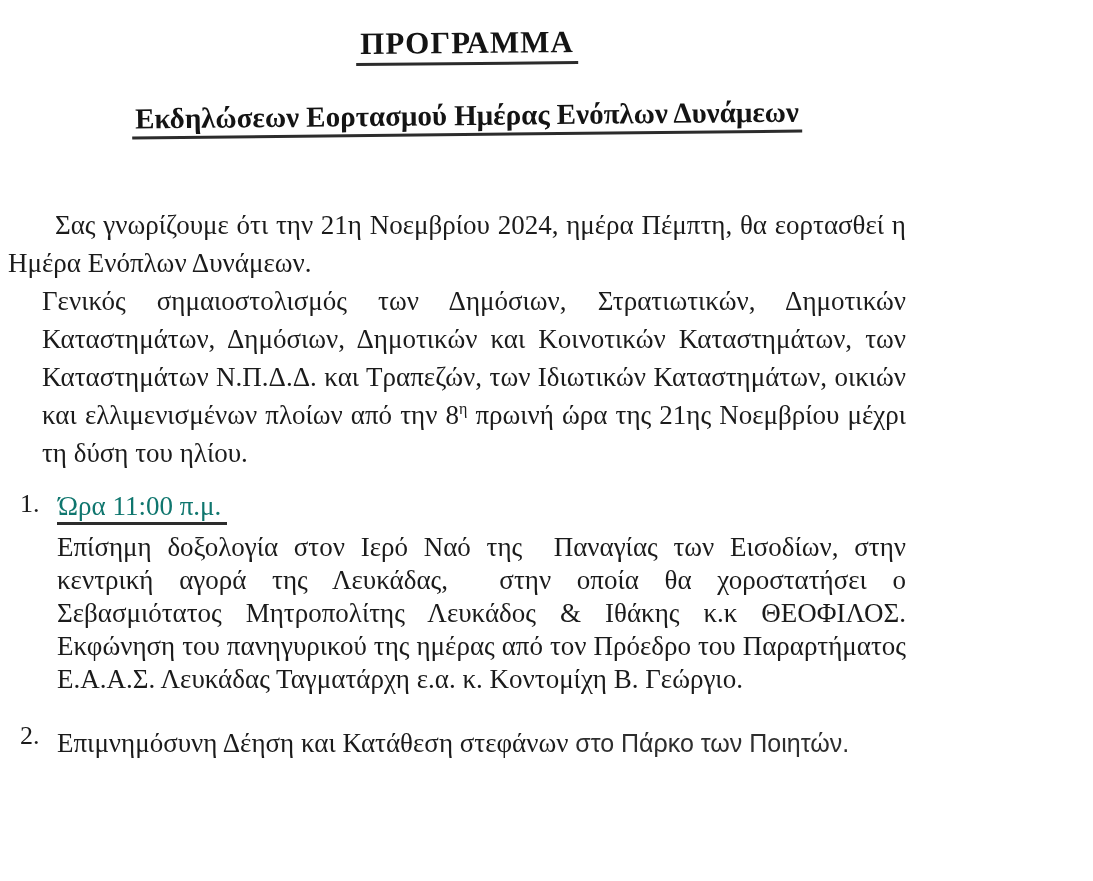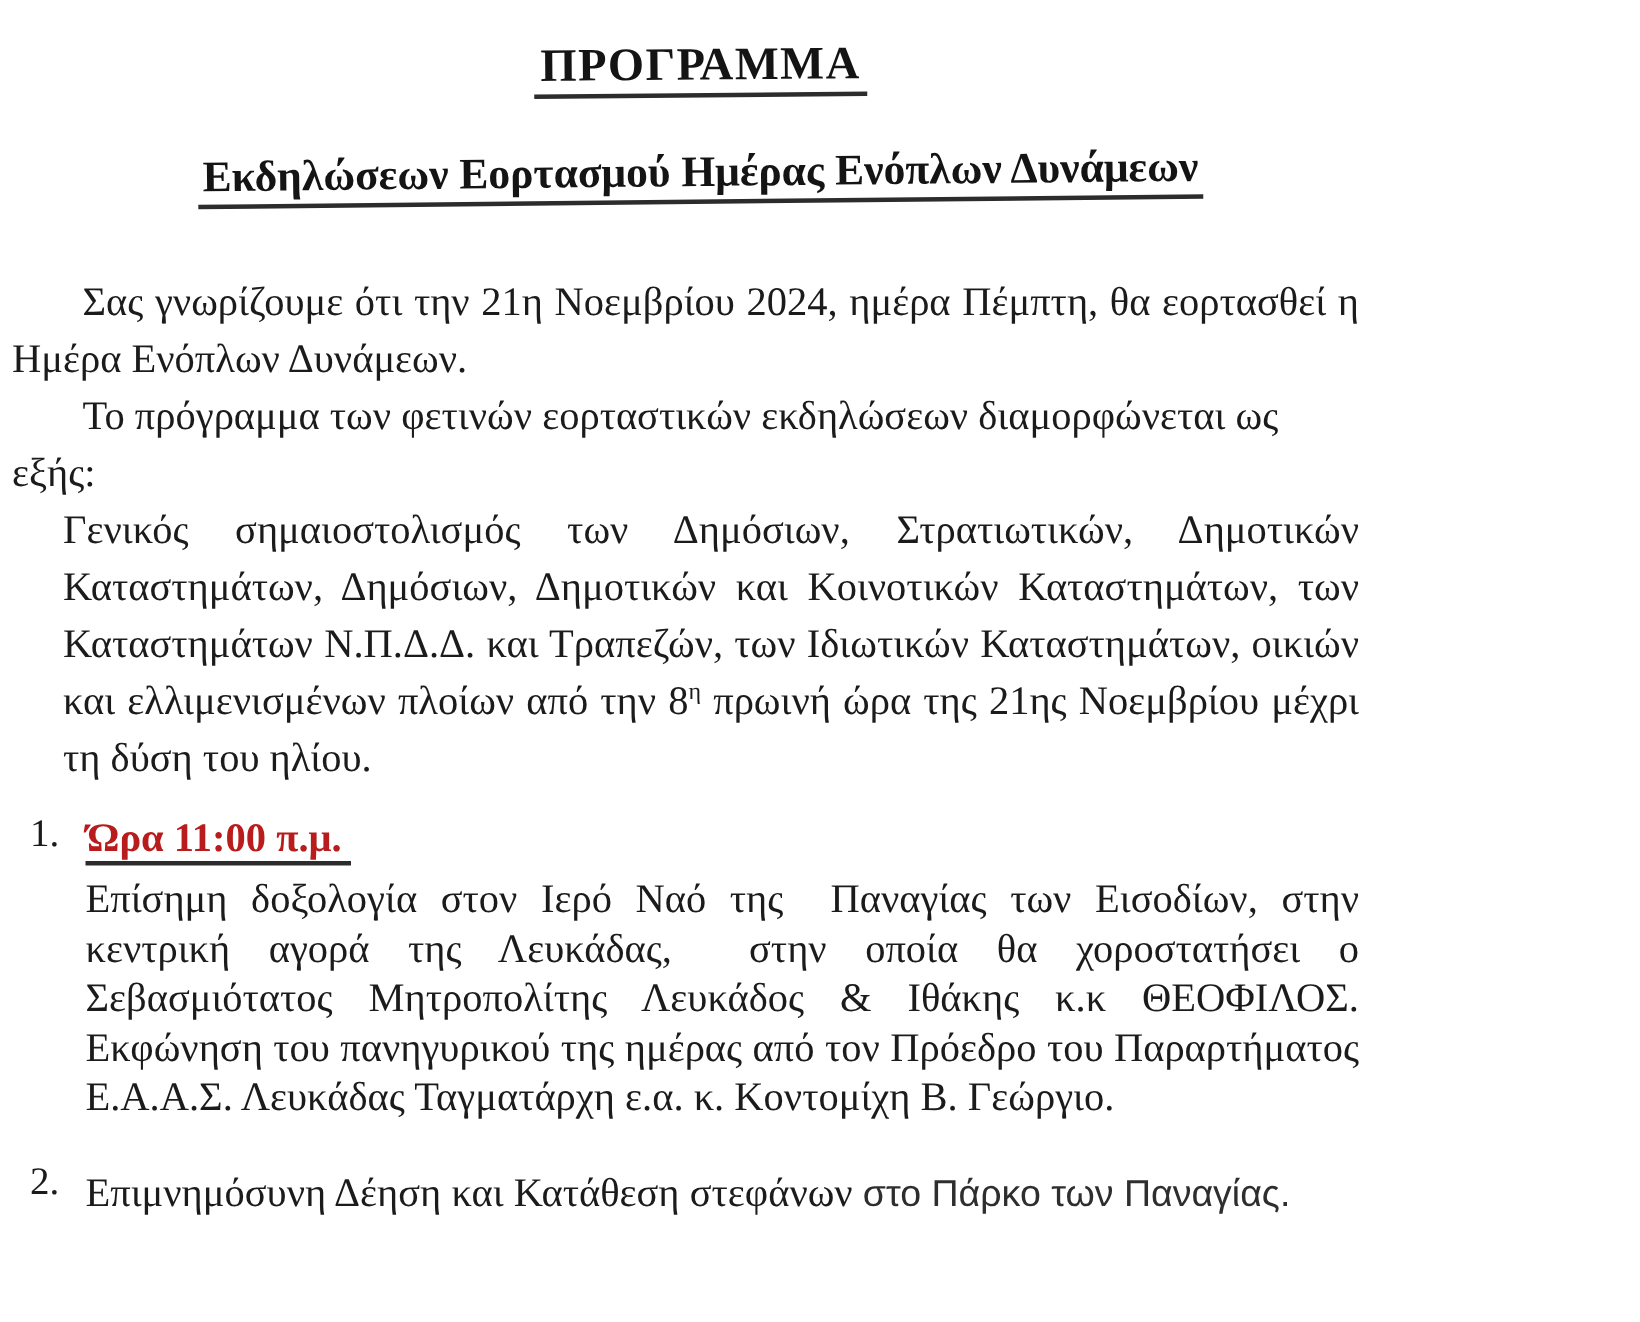--- a/index.html
+++ b/index.html
@@ -44,21 +44,21 @@
   }
   .p {
     font-size: 27px;
     line-height: 38px;
     margin: 0 28px 0 42px;
     text-align: justify;
   }
   .p-intro {
     margin-left: 8px;
     text-indent: 47px;
-    margin-top: 50px;
+    margin-top: 74px;
   }
   .p-intro2 {
     margin-left: 8px;
     text-indent: 47px;
     text-align: left;
   }
   .p-flags { }
   .p-lights { margin-top: 8px; }
   sup.ord {
     font-size: 16px;
@@ -72,22 +72,22 @@
   .item-2 { margin-top: 24px; }
   .num {
     flex: none;
     width: 37px;
     font-size: 26px;
     padding-top: 1px;
   }
   .item-content { flex: 1; min-width: 0; }
   .time {
     font-size: 27px;
-    font-weight: bold;
-    color: #b91c1c;
+    font-weight: normal;
+    color: #0f766e;
     line-height: 36px;
   }
   .time .u2 {
     border-bottom: 3px solid #2c2c2c;
     padding: 0 6px 1px 1px;
   }
   .item-body {
     font-size: 27px;
     line-height: 33px;
     margin: 7px 0 0 0;
@@ -104,33 +104,32 @@
 <body>
 
 <div class="page">
 
   <h1 class="title"><span class="u">ΠΡΟΓΡΑΜΜΑ</span></h1>
 
   <h2 class="subtitle"><span class="u">Εκδηλώσεων Εορτασμού Ημέρας Ενόπλων Δυνάμεων</span></h2>
 
   <p class="p p-intro">Σας γνωρίζουμε ότι την 21η Νοεμβρίου 2024, ημέρα Πέμπτη, θα εορτασθεί η Ημέρα Ενόπλων Δυνάμεων.</p>
 
-  <p class="p p-intro2">Το πρόγραμμα των φετινών εορταστικών εκδηλώσεων διαμορφώνεται ως εξής:</p>
 
   <p class="p p-flags"><span>Γενικός σημαιοστολισμός των Δημόσιων, Στρατιωτικών, Δημοτικών Καταστημάτων, Δημόσιων, Δημοτικών και Κοινοτικών Καταστημάτων, των Καταστημάτων Ν.Π.Δ.Δ. και Τραπεζών, των Ιδιωτικών Καταστημάτων, οικιών και ελλιμενισμένων πλοίων από την 8</span><sup class="ord">η</sup><span> πρωινή ώρα της 21ης Νοεμβρίου μέχρι τη δύση του ηλίου.</span></p>
 
 
   <div class="item item-1">
     <div class="num">1.</div>
     <div class="item-content">
       <div class="time"><span class="u2">Ώρα 11:00 π.μ.</span></div>
       <p class="item-body"><span>Επίσημη δοξολογία στον Ιερό Ναό της &nbsp;</span><span class="b">Παναγίας των Εισοδίων,</span><span> στην κεντρική αγορά της Λευκάδας, &nbsp;στην οποία θα χοροστατήσει ο Σεβασμιότατος Μητροπολίτης Λευκάδος &amp; Ιθάκης κ.κ ΘΕΟΦΙΛΟΣ. Εκφώνηση του πανηγυρικού της ημέρας από τον Πρόεδρο του Παραρτήματος Ε.Α.Α.Σ. Λευκάδας Ταγματάρχη ε.α. κ. Κοντομίχη Β. Γεώργιο.</span></p>
     </div>
   </div>
 
   <div class="item item-2">
     <div class="num">2.</div>
     <div class="item-content">
-      <p class="item-body"><span>Επιμνημόσυνη Δέηση και Κατάθεση στεφάνων </span><span class="sans">στο Πάρκο των Παναγίας.</span></p>
+      <p class="item-body"><span>Επιμνημόσυνη Δέηση και Κατάθεση στεφάνων </span><span class="sans">στο Πάρκο των Ποιητών.</span></p>
     </div>
   </div>
 
 </div>
 
 </body></html>

